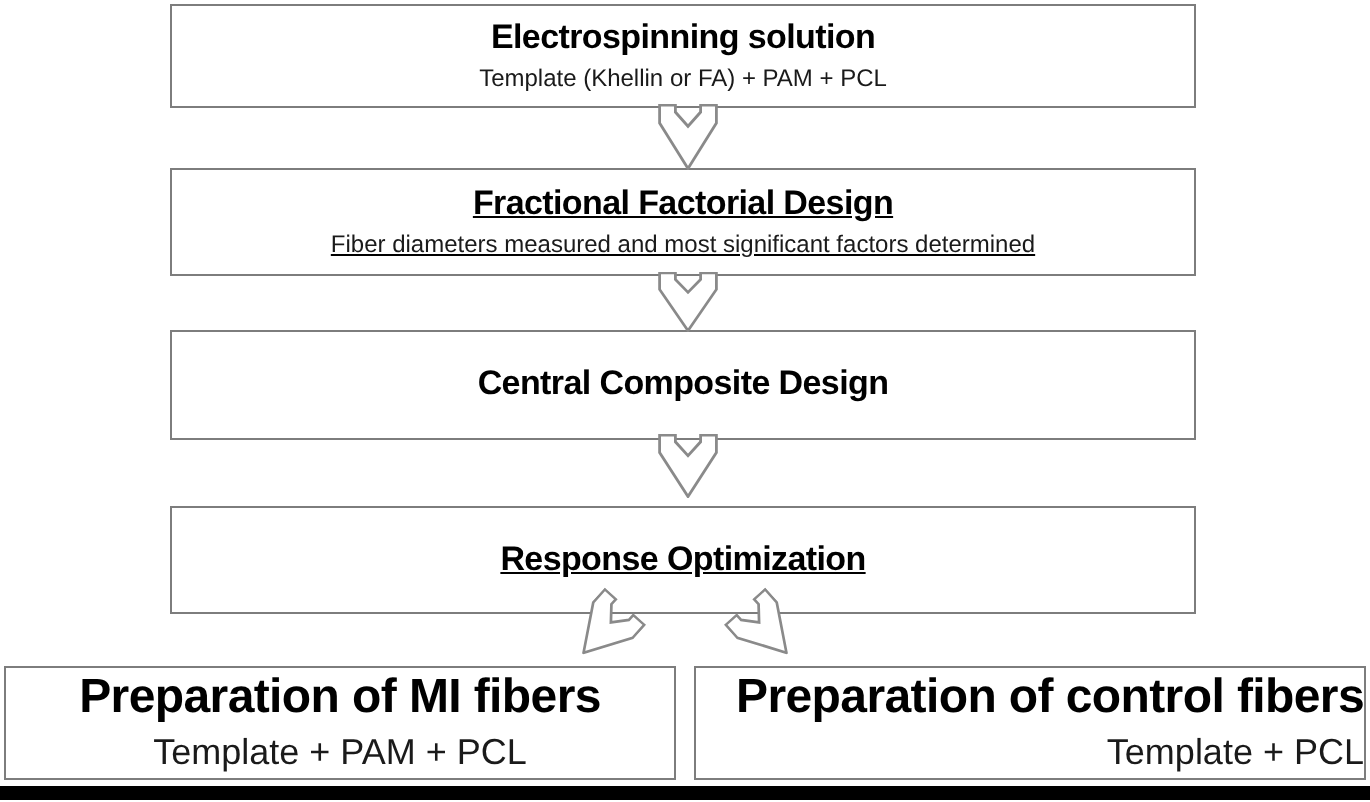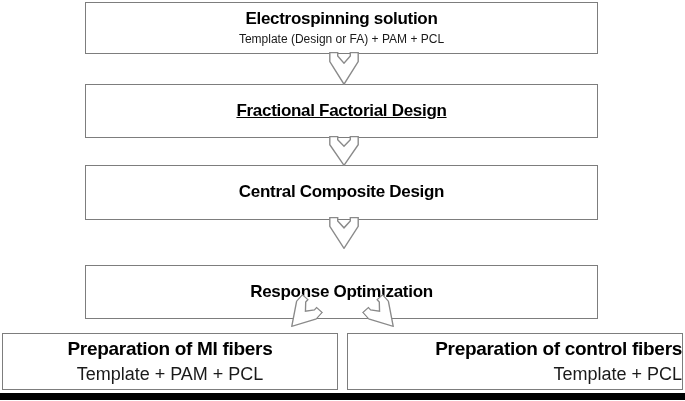--- a/index.html
+++ b/index.html
@@ -35,21 +35,21 @@
   }
   .box .s {
     color: #1a1a1a;
     line-height: 1.1;
     white-space: nowrap;
   }
   .step { left: 85px; width: 513px; }
   .step .t { font-size: 17px; }
   .step .s { font-size: 12px; margin-top: 4px; }
   .branch { top: 333px; width: 336px; height: 57px; }
-  .branch .t { font-size: 19px; }
+  .branch .t { font-size: 24px; }
   .branch .s { font-size: 18px; margin-top: 5px; }
   .arrow {
     position: absolute;
     width: 30px;
   }
   .arrow svg { display: block; width: 100%; height: 100%; }
   .arrow polygon {
     fill: #ffffff;
     stroke: #8a8a8a;
     stroke-width: 1.4;
@@ -66,32 +66,33 @@
     background: #000000;
   }
 </style>
 </head>
 <body>
 
 <div class="stage">
 
   <div class="box step" style="top:2px;height:52px;">
     <div class="t">Electrospinning solution</div>
-    <div class="s">Template (Design or FA) + PAM + PCL</div>
+    <div class="s">Template (Khellin or FA) + PAM + PCL</div>
   </div>
 
   <div class="box step" style="top:84px;height:54px;text-decoration:underline;">
     <div class="t">Fractional Factorial Design</div>
+    <div class="s">Fiber diameters measured and most significant factors determined</div>
   </div>
 
   <div class="box step" style="top:165px;height:55px;">
     <div class="t">Central Composite Design</div>
   </div>
 
-  <div class="box step" style="top:265px;height:54px;">
+  <div class="box step" style="top:253px;height:54px;text-decoration:underline;">
     <div class="t">Response Optimization</div>
   </div>
 
   <div class="box branch" style="left:2px;">
     <div class="t">Preparation of MI fibers</div>
     <div class="s">Template + PAM + PCL</div>
   </div>
 
   <div class="box branch" style="left:347px;align-items:flex-end;">
     <div class="t">Preparation of control fibers</div>

